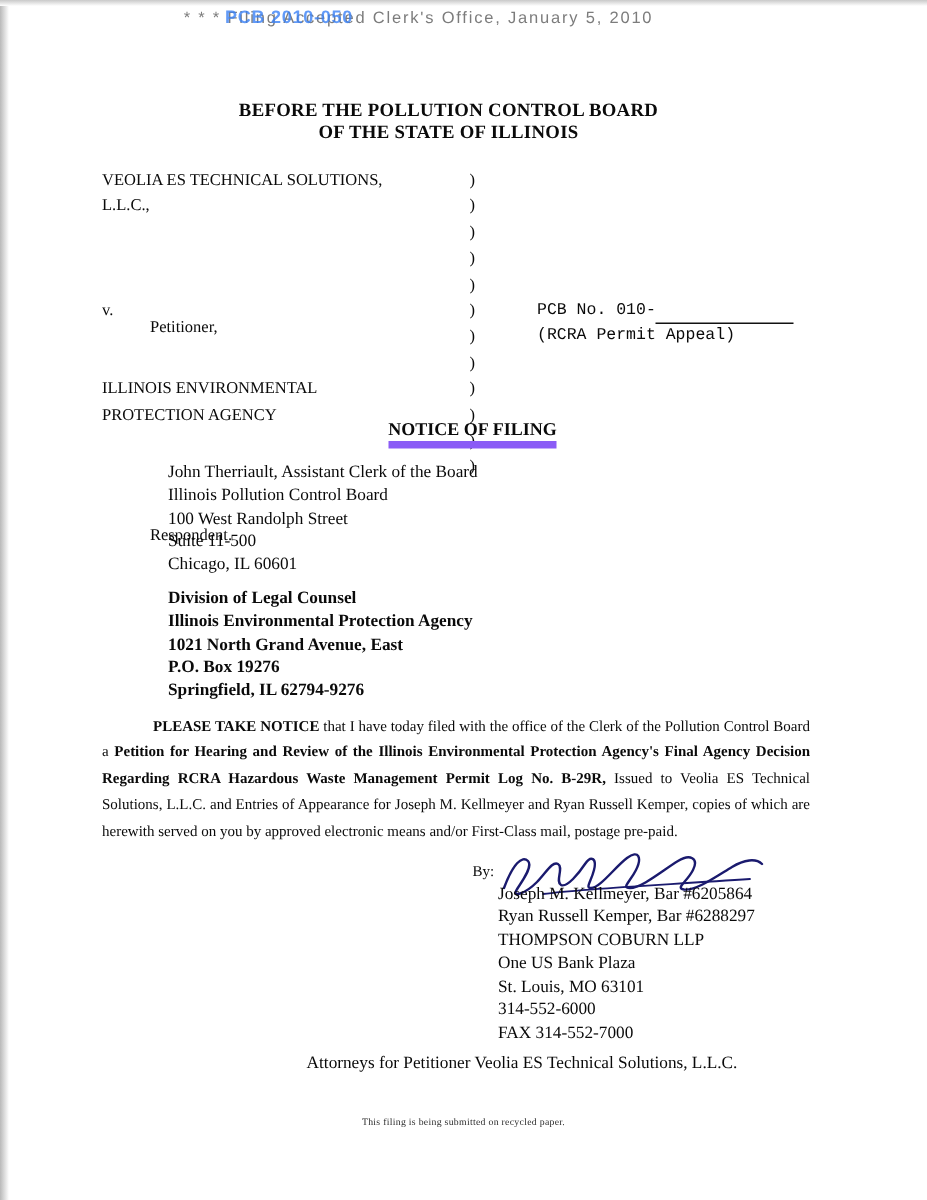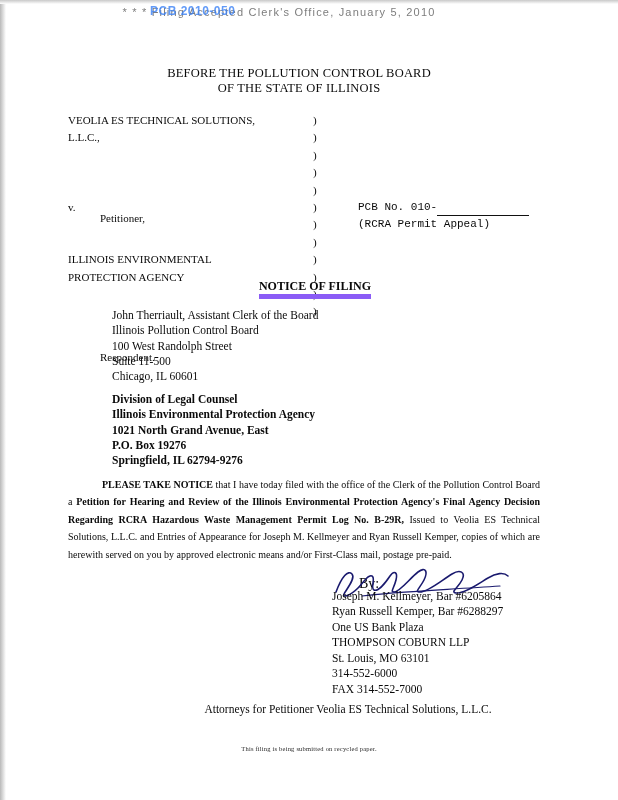--- a/index.html
+++ b/index.html
@@ -52,21 +52,21 @@
     opacity: 0.8;
     letter-spacing: 0.5px;
     white-space: nowrap;
   }
   .title-block {
     position: absolute;
     top: 66px;
     left: 0;
     width: 598px;
     text-align: center;
-    font-weight: normal;
+    font-weight: bold;
     font-size: 12.5px;
     letter-spacing: 0.2px;
     line-height: 15px;
   }
   .caption {
     position: absolute;
     top: 112px;
     left: 68px;
     width: 470px;
     font-size: 11px;
@@ -135,22 +135,21 @@
     font-size: 10px;
     line-height: 17.4px;
     text-align: justify;
   }
   .body-para .ind { display: inline-block; width: 34px; }
   .bold { font-weight: bold; }
   .by-line {
     position: absolute;
     top: 576px;
     left: 315px;
-    font-size: 14px;
-    margin-left: 44px;
+    font-size: 10px;
   }
   .signature {
     position: absolute;
     top: 566px;
     left: 332px;
     width: 180px;
     height: 34px;
     pointer-events: none;
   }
   .sig-names {
@@ -288,22 +287,22 @@
     <path d="M4 26 C10 10, 16 4, 20 8 C24 12, 14 24, 12 28 C10 32, 18 30, 26 22 C32 16, 36 8, 40 10 C44 12, 38 22, 42 24 C46 26, 54 16, 58 10 C62 4, 66 6, 64 14 C62 22, 58 26, 62 26 C68 26, 78 12, 86 6 C94 0, 96 6, 92 14 C88 22, 82 26, 88 26 C96 26, 110 14, 120 8 C128 3, 134 6, 130 14 C126 22, 118 26, 124 27 C132 28, 146 18, 156 12 C164 7, 172 6, 176 10" fill="none" stroke="#1a1a6e" stroke-width="1.6" stroke-linecap="round"></path>
     <path d="M30 30 C60 26, 110 24, 168 20" fill="none" stroke="#1a1a6e" stroke-width="1.2" stroke-linecap="round"></path>
   </svg>
 
   <div class="sig-names">
     <div>Joseph M. Kellmeyer, Bar #6205864</div>
     <div>Ryan Russell Kemper, Bar #6288297</div>
   </div>
 
   <div class="firm-lines">
+    <div>THOMPSON COBURN LLP</div>
     <div>One US Bank Plaza</div>
-    <div>THOMPSON COBURN LLP</div>
     <div>St. Louis, MO 63101</div>
     <div>314-552-6000</div>
     <div>FAX 314-552-7000</div>
   </div>
 
   <div class="attorneys-line">Attorneys for Petitioner Veolia ES Technical Solutions, L.L.C.</div>
 
   <div class="footer-note">This filing is being submitted on recycled paper.</div>
 
 </div>

